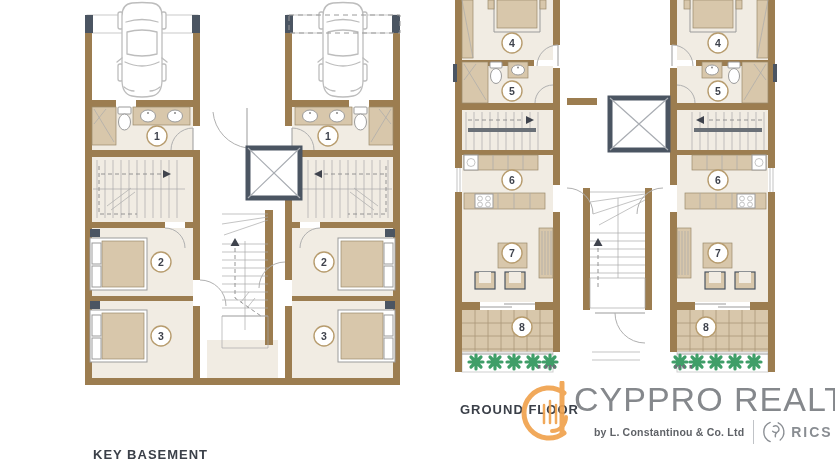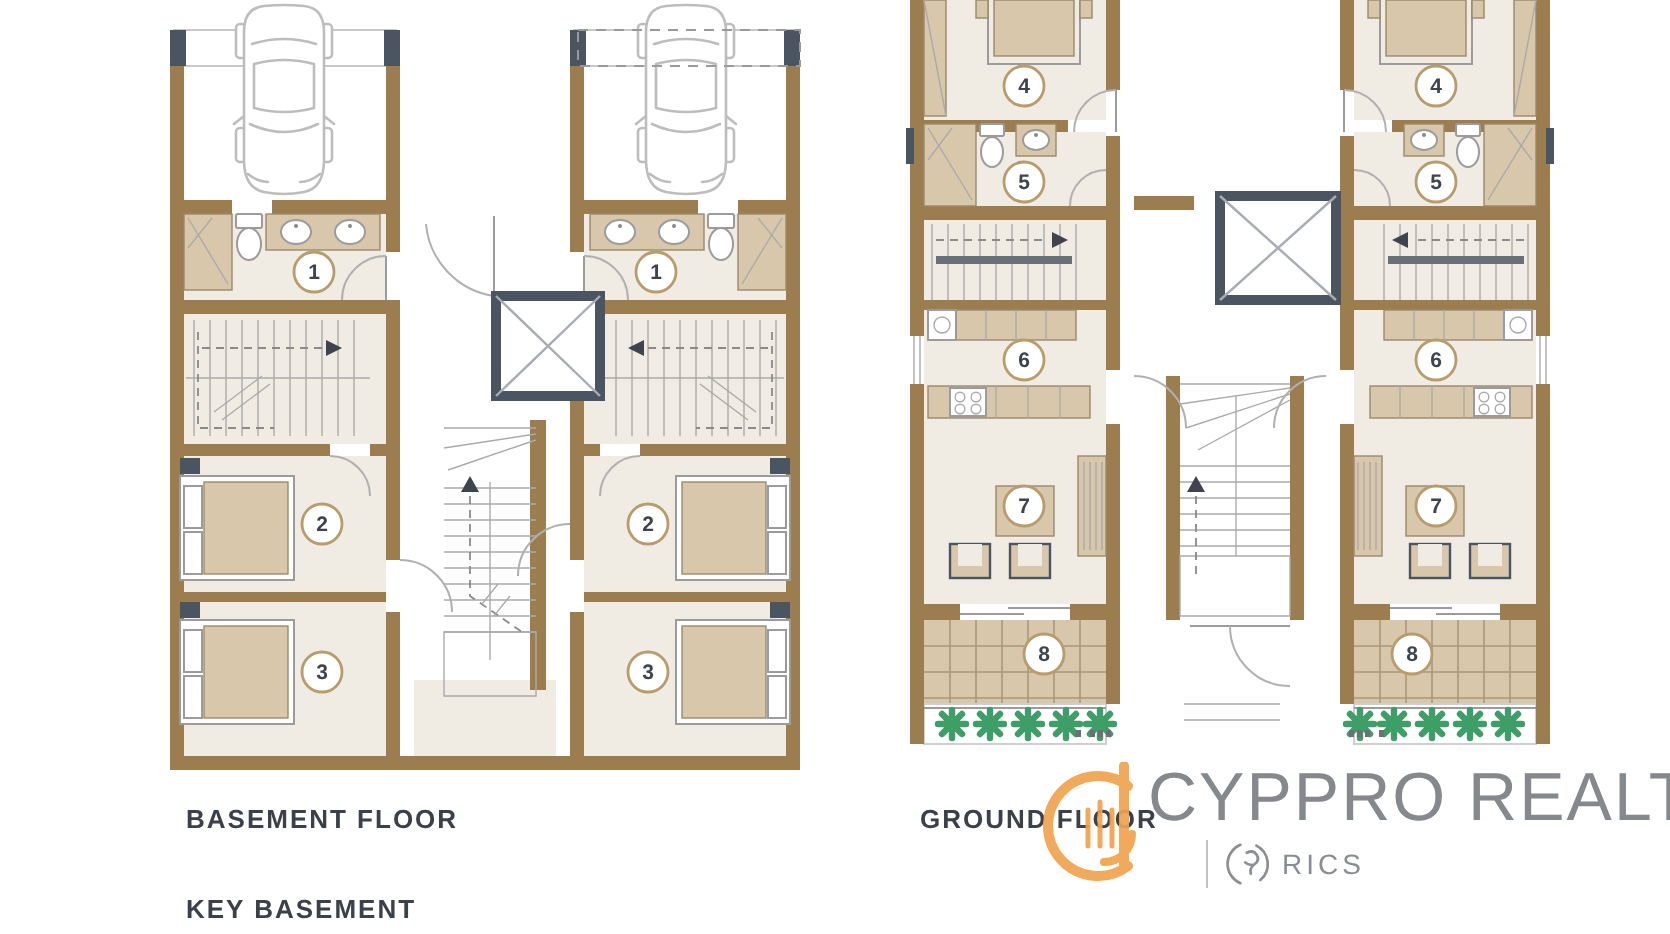--- a/index.html
+++ b/index.html
@@ -35,21 +35,21 @@
   #key-listing-title{left:93px;top:447px;}
 
   
   .logo{position:absolute;left:518px;top:379px;width:317px;height:80px;}
   .logo-mark{position:absolute;left:0;top:2px;opacity:.92;}
   .logo-brand{margin-left:56px;font-weight:300;font-size:34px;line-height:40px;
               letter-spacing:1px;color:var(--c-logogray,#85888c);white-space:nowrap;}
   .logo-sub{margin-left:76px;margin-top:1px;display:flex;align-items:center;}
   .logo-byline{font-size:10.5px;font-weight:700;color:#5f6267;letter-spacing:.2px;white-space:nowrap;}
   .logo-divider{width:1px;height:24px;background:#c0c3c7;margin:0 9px;}
-  .rics-text{font-size:14px;font-weight:400;letter-spacing:2px;color:#898d92;margin-left:4px;}
+  .rics-text{font-size:14px;font-weight:700;letter-spacing:2px;color:#898d92;margin-left:4px;}
 </style>
 </head>
 <body>
 
 <div class="screen">
 
 <svg class="plans" width="835" height="467" viewBox="0 0 835 467">
   <defs>
 
     <g id="car" class="carln">
@@ -361,37 +361,37 @@
           <circle r="10"></circle>
           <text dy="3.6">7</text>
         </g>
     <g class="rlabel" transform="translate(256,327)">
           <circle r="10"></circle>
           <text dy="3.6">8</text>
         </g>
   </g>
 </svg>
 
-<div class="plan-title" id="basement-title">BASEMENT FLOOR</div>
 <div class="plan-title" id="ground-title">GROUND FLOOR</div>
 <div class="plan-title" id="key-listing-title">KEY BASEMENT</div>
 
 <div class="logo">
   <svg class="logo-mark" width="62" height="66" viewBox="0 0 62 66">
     <g fill="none" stroke="var(--c-logoorange,#f0a24e)" stroke-linecap="round">
       <path d="M46 12 A25 25 0 1 0 46 52" stroke-width="5"></path>
       <line x1="44" y1="2" x2="44" y2="52" stroke-width="5"></line>
       <path d="M48 36 A14 14 0 0 1 34 50" stroke-width="4"></path>
       <line x1="26" y1="24" x2="26" y2="42" stroke-width="2.5"></line>
       <line x1="32" y1="20" x2="32" y2="42" stroke-width="2.5"></line>
       <line x1="38" y1="24" x2="38" y2="42" stroke-width="2.5"></line>
     </g>
   </svg>
   <div class="logo-brand">CYPPRO REALTY</div>
   <div class="logo-sub">
+    <span class="logo-byline">by L. Constantinou &amp; Co. Ltd</span>
     <span class="logo-divider"></span>
     <svg width="24" height="24" viewBox="0 0 30 30">
       <g fill="none" stroke="#8b8f94" stroke-width="1.7" stroke-linecap="round">
         <path d="M9 3 A13 13 0 0 0 9 27"></path>
         <path d="M19 3.5 A13 13 0 0 1 21.5 25"></path>
         <path d="M13 8 q4 -2 6 1 q2.5 3.5 -1 6 q-3.5 2.5 -2.5 6"></path>
         <path d="M12 14 q2 2 4.5 1.5"></path>
       </g>
     </svg>
     <span class="rics-text">RICS</span>

